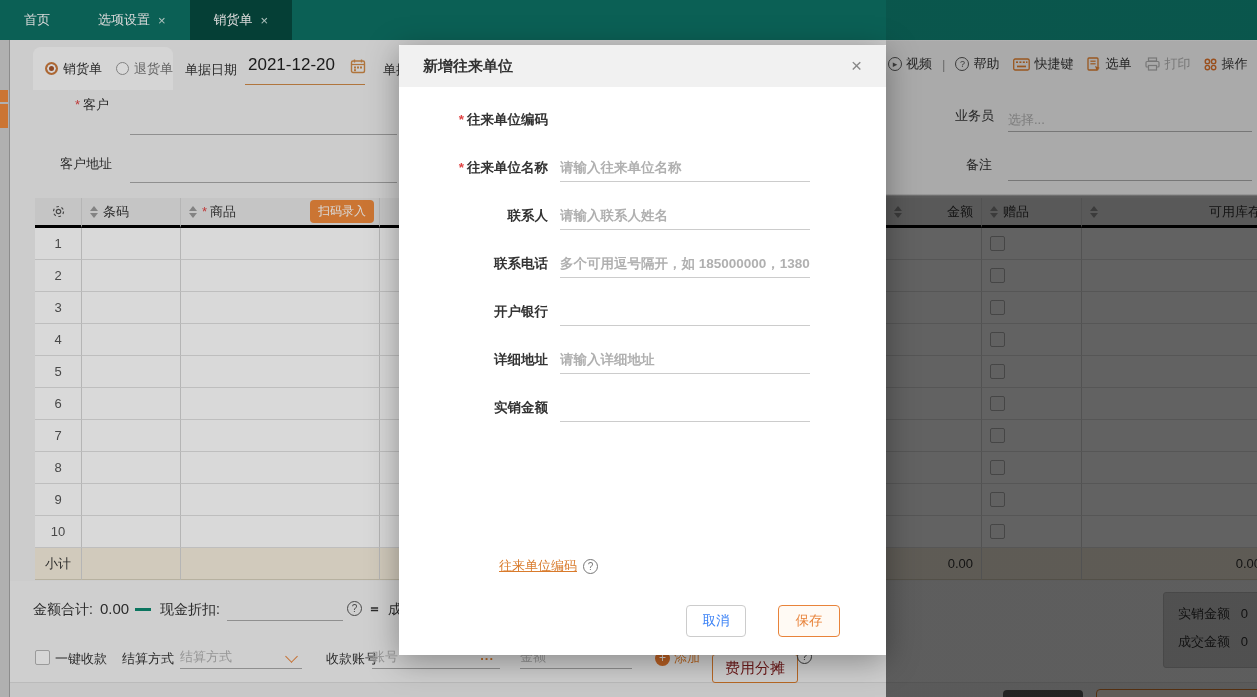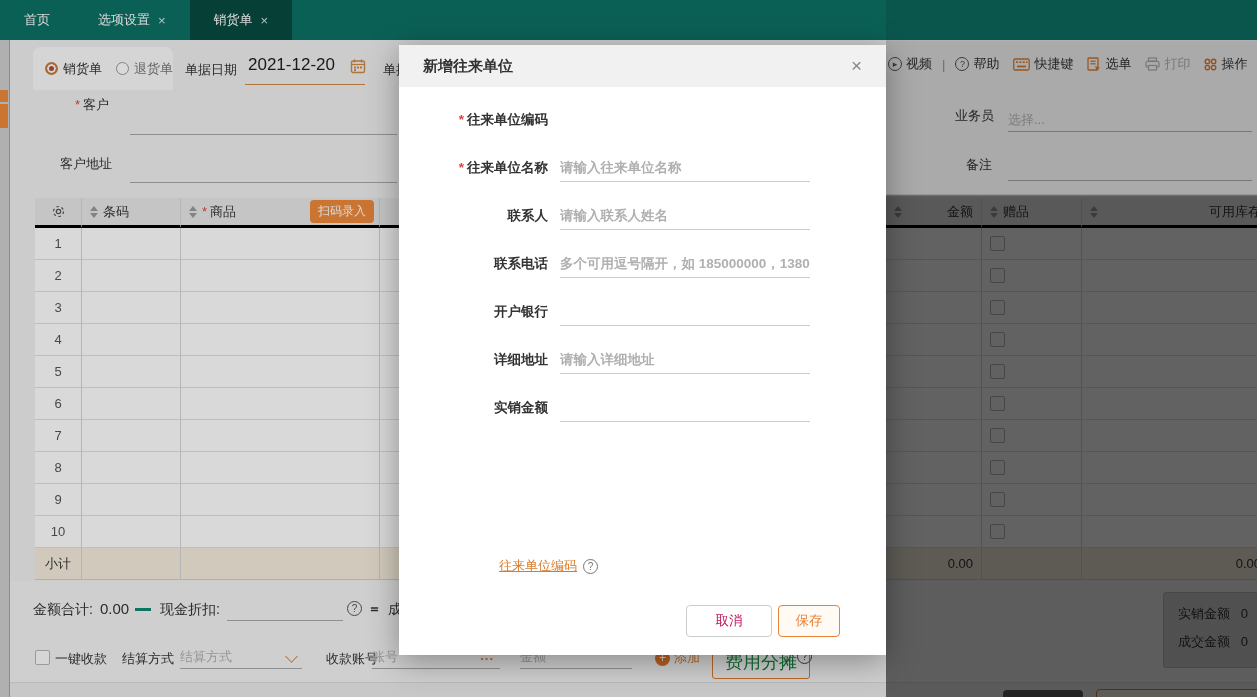--- a/index.html
+++ b/index.html
@@ -62,22 +62,22 @@
   .rownum{color:#555;}
   
   .bottom-bg{left:10px;top:581px;width:1247px;height:101px;background:#f4f4f4;}
   .bstrip{left:10px;top:682px;width:1247px;height:15px;background:#ececec;border-top:1px solid #dcdcdc;box-sizing:border-box;}
   .tdash{display:inline-block;width:16px;height:3px;background:#0d8a70;vertical-align:middle;}
   .qcirc{width:15px;height:15px;border-radius:50%;border:1.3px solid #555;display:inline-flex;align-items:center;
          justify-content:center;font-size:10px;color:#555;box-sizing:border-box;}
   .chev{display:inline-block;width:8px;height:8px;border-right:1.6px solid #e8833a;border-bottom:1.6px solid #e8833a;
         transform:rotate(45deg);}
   .orangetxt{color:#d97b2c;}
-  .sharebtn{border:1px solid #d97b2c;color:#15803d;background:transparent;border-radius:3px;
-            padding:4px 12px;font-size:18px;cursor:pointer;}
+  .sharebtn{border:1px solid #d97b2c;color:#7f1d1d;background:transparent;border-radius:3px;
+            padding:4px 12px;font-size:15px;cursor:pointer;margin-top:9px;}
   .addbtn{display:flex;align-items:center;gap:4px;color:#d97b2c;cursor:pointer;}
   .addbtn .plus{width:15px;height:15px;border-radius:50%;background:#d9702a;color:#fff;display:flex;
                 align-items:center;justify-content:center;font-size:12px;}
   .sumpanel{left:1163px;top:592px;width:110px;height:76px;background:#d2d2d2;border:1px solid #bcbcbc;
             border-radius:3px;box-sizing:border-box;}
   .sumrow{position:absolute;left:14px;white-space:nowrap;color:#2e2e2e;}
   .partial-dark{left:1003px;top:690px;width:80px;height:12px;background:#5a5a5a;border-radius:4px 4px 0 0;}
   .partial-orange{left:1096px;top:689px;width:170px;height:13px;background:#faf2e6;border:1.5px solid #d97b2c;
                   border-radius:4px 4px 0 0;box-sizing:border-box;}
   
@@ -95,21 +95,21 @@
   .mclose{margin-left:auto;font-size:19px;color:#888;cursor:pointer;}
   .mbody{position:absolute;left:0;top:58px;width:100%;}
   .mfield{position:relative;height:48px;font-weight:bold;}
   .mlabel{position:absolute;left:0;top:8px;width:149px;text-align:right;font-size:13.5px;color:#333;}
   .minput{position:absolute;left:161px;top:3px;width:250px;height:27px;border-bottom:1px solid #ccc;
           display:flex;align-items:center;white-space:nowrap;overflow:hidden;font-size:13.5px;}
   .minput .chev{position:absolute;right:4px;top:8px;}
   .morelink{color:#d97b2c;text-decoration:underline;cursor:pointer;}
   .mfoot{position:absolute;left:0;top:560px;width:100%;}
   .btn{position:absolute;height:32px;border-radius:4px;font-size:13.5px;cursor:pointer;box-sizing:border-box;}
-  .btn-cancel{left:287px;width:86px;background:#fff;border:1px solid #ccc;color:#be185d;}
+  .btn-cancel{left:287px;width:60px;background:#fff;border:1px solid #ccc;color:#3b82f6;}
   .btn-save{left:379px;width:62px;background:#fffaf4;border:1px solid #e8833a;color:#e8833a;}
   svg{display:block;}
 </style>
 </head>
 <body>
 
 <div id="app">
 
   <div class="abs tabbar">
     <div class="tab">

